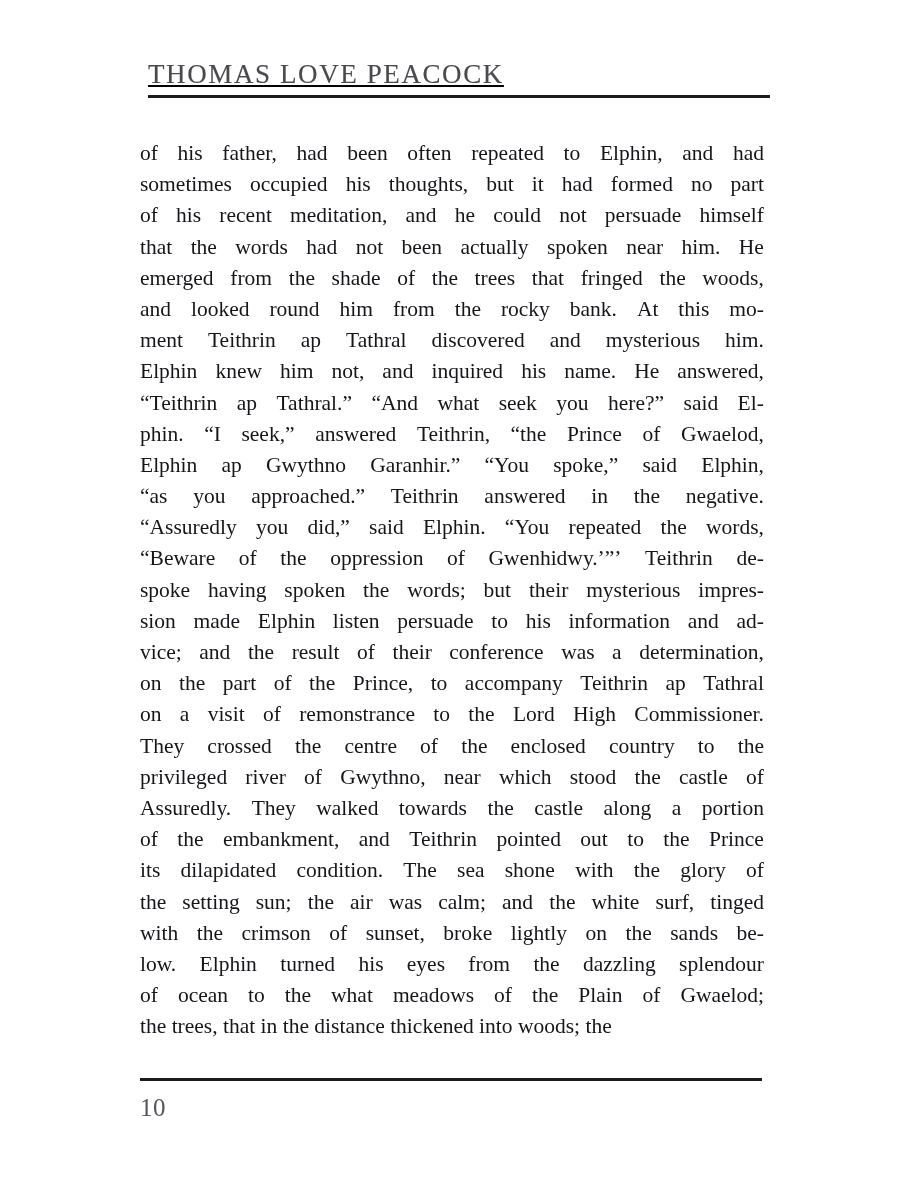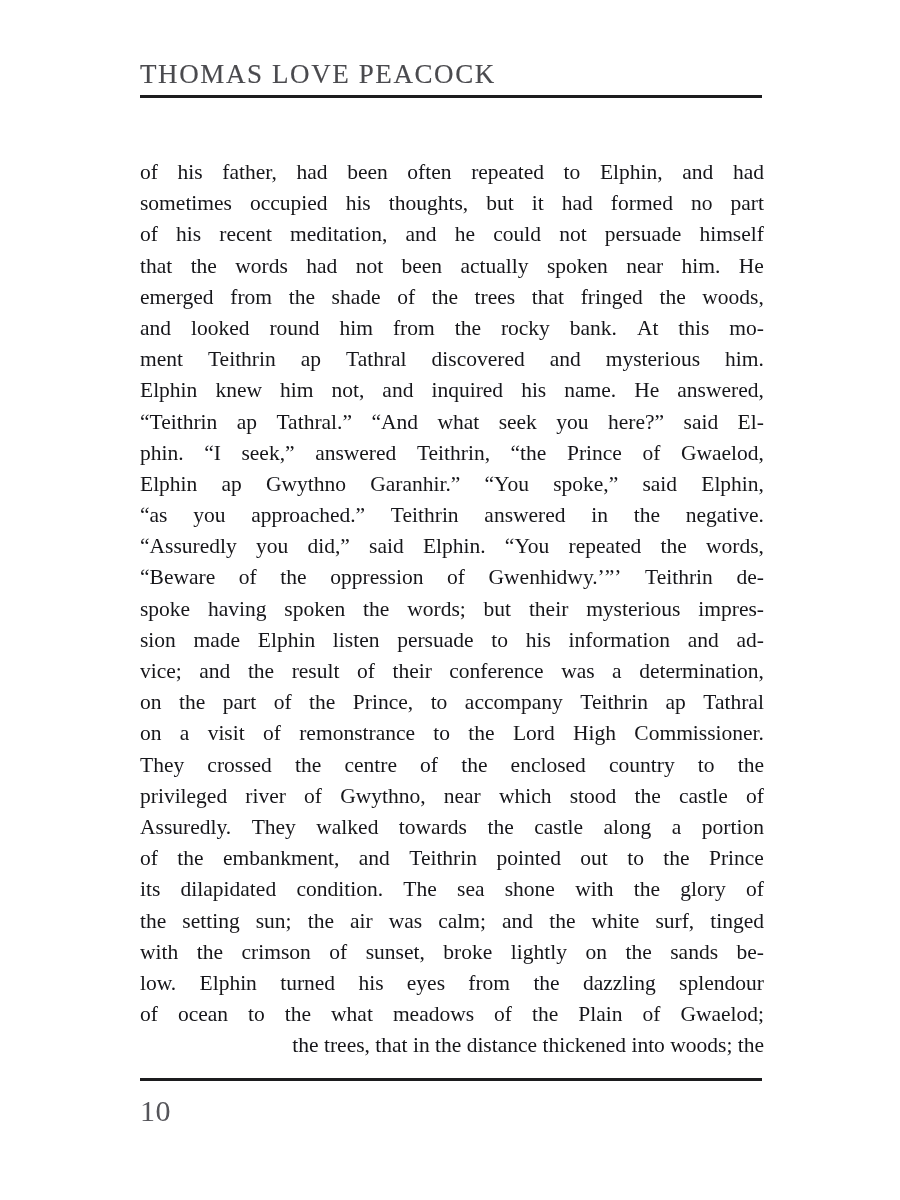--- a/index.html
+++ b/index.html
@@ -12,23 +12,24 @@
     width: 900px;
     height: 1200px;
     background: #ffffff;
     overflow: hidden;
     box-sizing: border-box;
   }
 
   
   .header-block {
     position: absolute;
-    left: 140px;
+    left: 148px;
     top: 60px;
     width: 622px;
+    text-decoration: underline;
   }
   .running-head {
     font-family: "Liberation Serif", "DejaVu Serif", serif;
     font-size: 27px;
     line-height: 1.05;
     letter-spacing: 1.6px;
     color: #4a4a4e;
     white-space: nowrap;
     -webkit-text-stroke: 0.15px #4a4a4e;
   }
@@ -38,57 +39,55 @@
     background: #1c1c1e;
     margin-top: 7px;
   }
 
   
   .body-block {
     position: absolute;
     left: 140px;
     top: 138px;
     width: 624px;
-    margin-top: 19px;
   }
   .text-line {
     font-family: "Liberation Serif", "DejaVu Serif", serif;
     font-size: 21.5px;
     line-height: 31.2px;
     color: #16161a;
     height: 31.2px;
     white-space: nowrap;
     display: flex;
     justify-content: space-between;
     overflow: visible;
   }
   .text-line.last-line {
     display: block;
     justify-content: flex-start;
-    text-align: right;
   }
   .text-line > span {
     display: inline-block;
   }
 
   
   .footer-block {
     position: absolute;
     left: 140px;
     top: 1078px;
     width: 622px;
   }
   .footer-rule {
     width: 100%;
     height: 2.6px;
     background: #1c1c1e;
   }
   .folio {
     font-family: "Liberation Serif", "DejaVu Serif", serif;
-    font-size: 30px;
+    font-size: 25px;
     color: #55555a;
     margin-top: 13px;
     letter-spacing: 0.5px;
   }
 </style>
 </head>
 <body>
 
 <div class="page">
 

